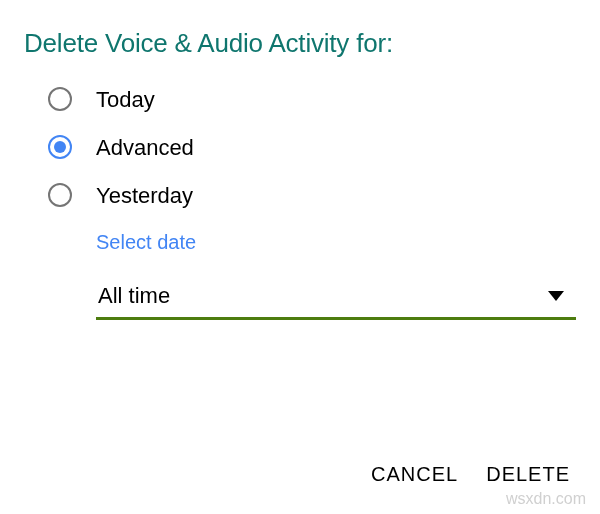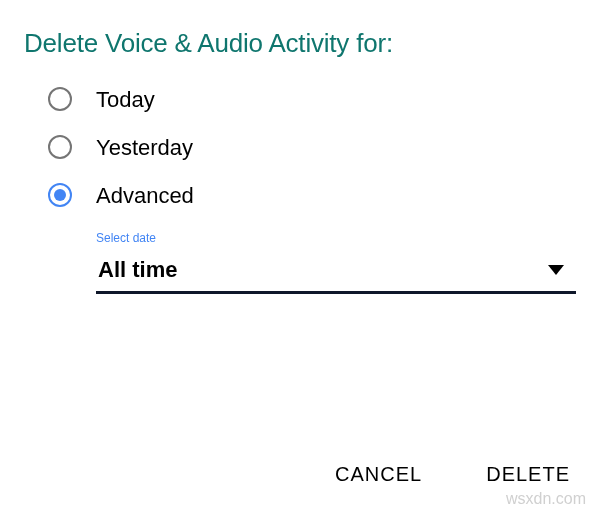--- a/index.html
+++ b/index.html
@@ -53,51 +53,50 @@
     }
     .radio-label {
       font-size: 22px;
       color: #000000;
     }
     .date-section {
       margin-top: 14px;
       padding-left: 72px;
     }
     .select-label {
-      font-size: 12px;
+      font-size: 20px;
       color: #4285f4;
-      margin-bottom: 6px;
+      margin-bottom: 23px;
     }
     .select-row {
       display: flex;
       align-items: center;
       justify-content: space-between;
       padding: 6px 2px 8px 2px;
-      border-bottom: 3px solid #0f172a;
+      border-bottom: 3px solid #4d7c0f;
       cursor: pointer;
-      font-weight: bold;
     }
     .select-value {
       font-size: 22px;
       color: #000000;
     }
     .caret-icon {
       width: 0;
       height: 0;
       border-left: 8px solid transparent;
       border-right: 8px solid transparent;
       border-top: 10px solid #000000;
       margin-right: 10px;
     }
     .footer-actions {
       position: absolute;
       bottom: 28px;
       right: 30px;
       display: flex;
-      gap: 64px;
+      gap: 28px;
     }
     .action-btn {
       font-size: 20px;
       font-weight: 500;
       color: #000000;
       background: none;
       border: none;
       cursor: pointer;
       letter-spacing: 1px;
     }
@@ -115,29 +114,29 @@
 <h1 class="dialog-title">Delete Voice &amp; Audio Activity for:</h1>
 
 <div class="radio-group">
 
   <div class="radio-row">
     <span class="radio-outer"></span>
     <span class="radio-label">Today</span>
   </div>
 
   <div class="radio-row">
-    <span class="radio-outer"></span>
-    <span class="radio-label">Yesterday</span>
-  </div>
-
-  <div class="radio-row">
     <span class="radio-outer selected">
       <span class="radio-inner"></span>
     </span>
     <span class="radio-label">Advanced</span>
+  </div>
+
+  <div class="radio-row">
+    <span class="radio-outer"></span>
+    <span class="radio-label">Yesterday</span>
   </div>
 
 </div>
 
 <div class="date-section">
   <div class="select-label">Select date</div>
   <div class="select-row">
     <span class="select-value">All time</span>
     <span class="caret-icon"></span>
   </div>

